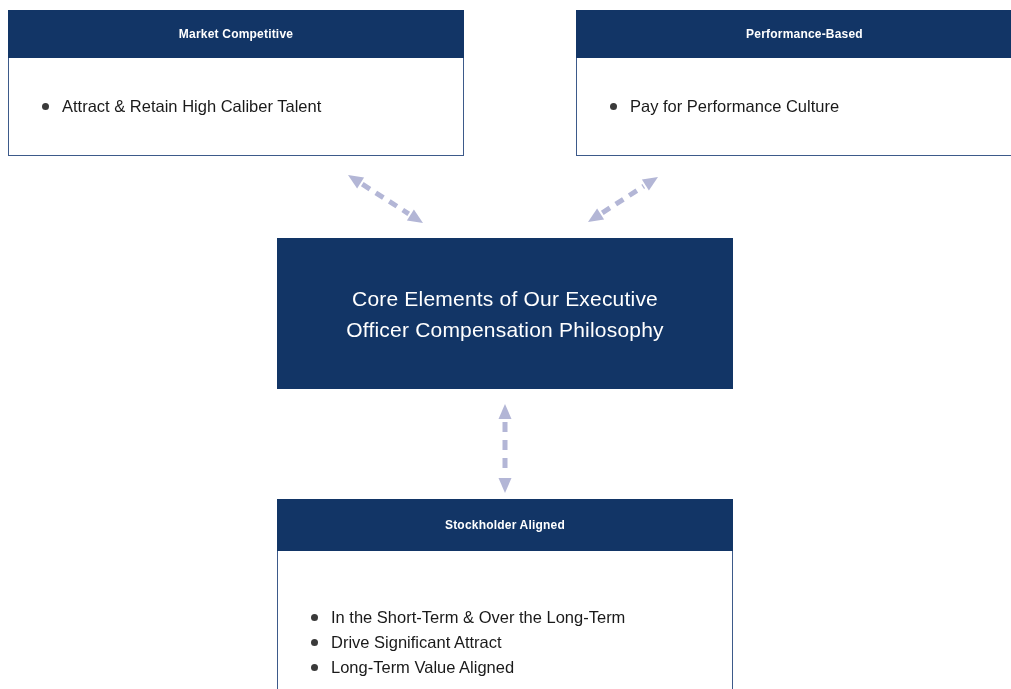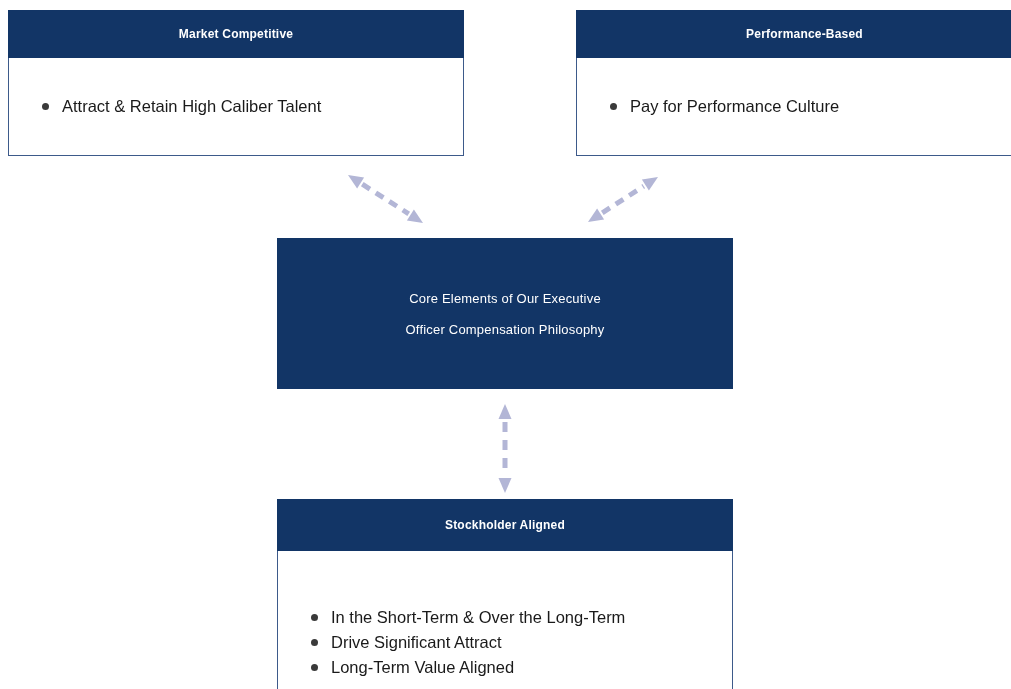--- a/index.html
+++ b/index.html
@@ -58,21 +58,21 @@
   .market-box .box-body, .performance-box .box-body { top: 47px; }
 
   .core-box {
     left: 277px; top: 238px; width: 456px; height: 151px;
     background: #123566;
     color: #ffffff;
     display: flex;
     flex-direction: column;
     align-items: center;
     justify-content: center;
-    font-size: 13px;
+    font-size: 21px;
     line-height: 31px;
     letter-spacing: 0.2px;
   }
 
   .stockholder-box { left: 277px; top: 499px; width: 456px; height: 236px; }
   .stockholder-box .box-header { height: 52px; }
   .stockholder-box .box-body { top: 51px; align-items: center; }
 
   svg.arrow { position: absolute; overflow: visible; }
   .arrow line { stroke: #b3b6d6; stroke-width: 5; }

